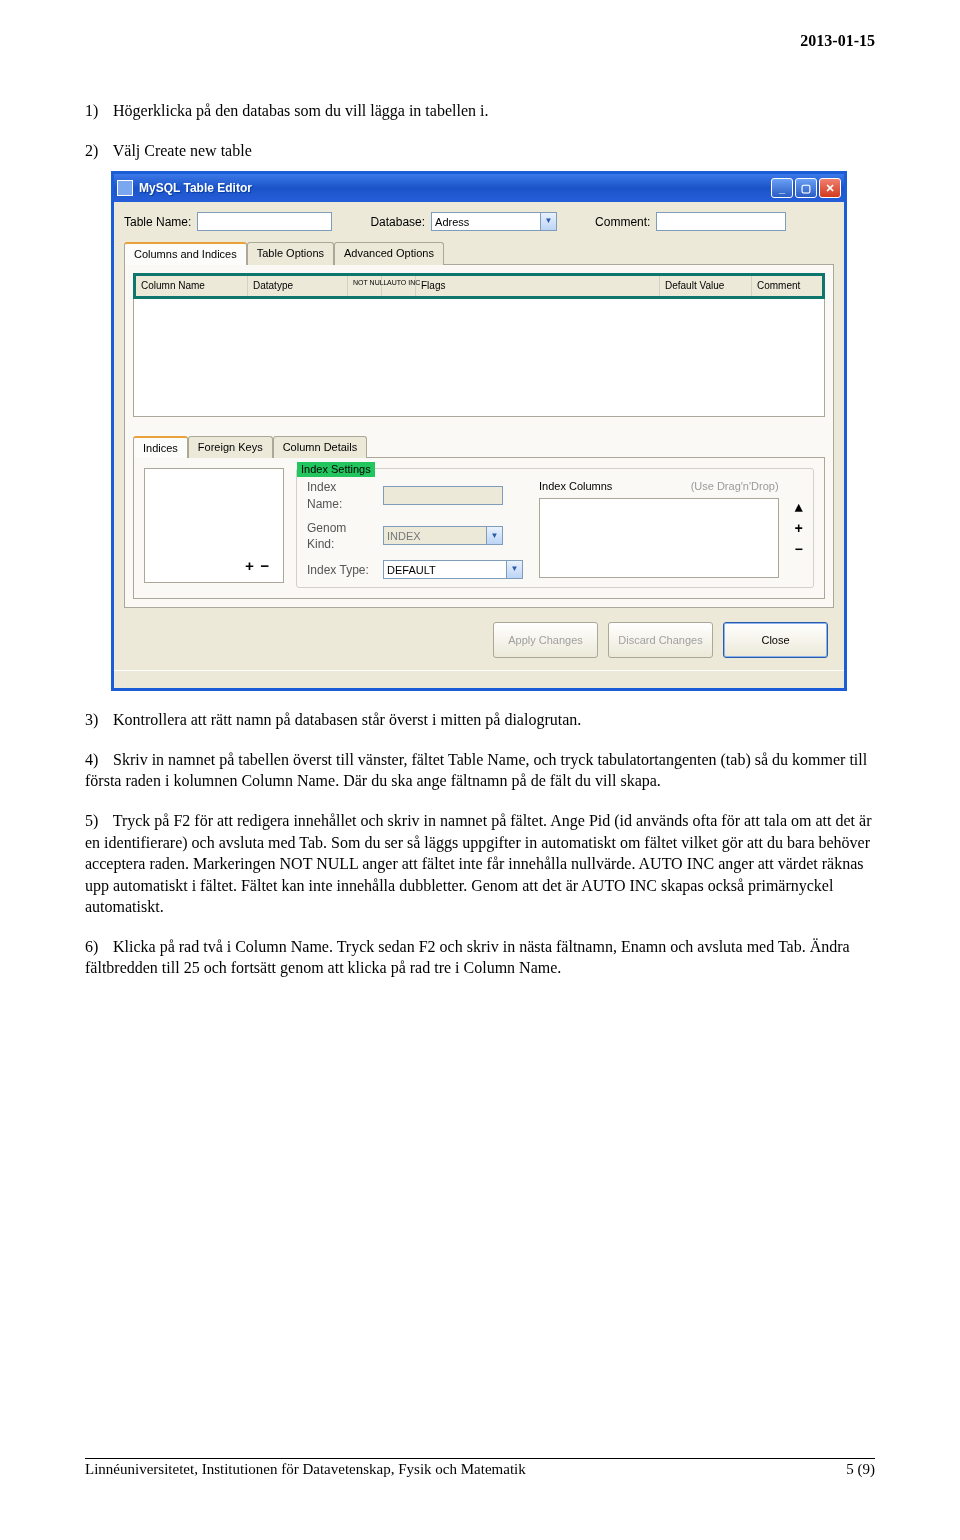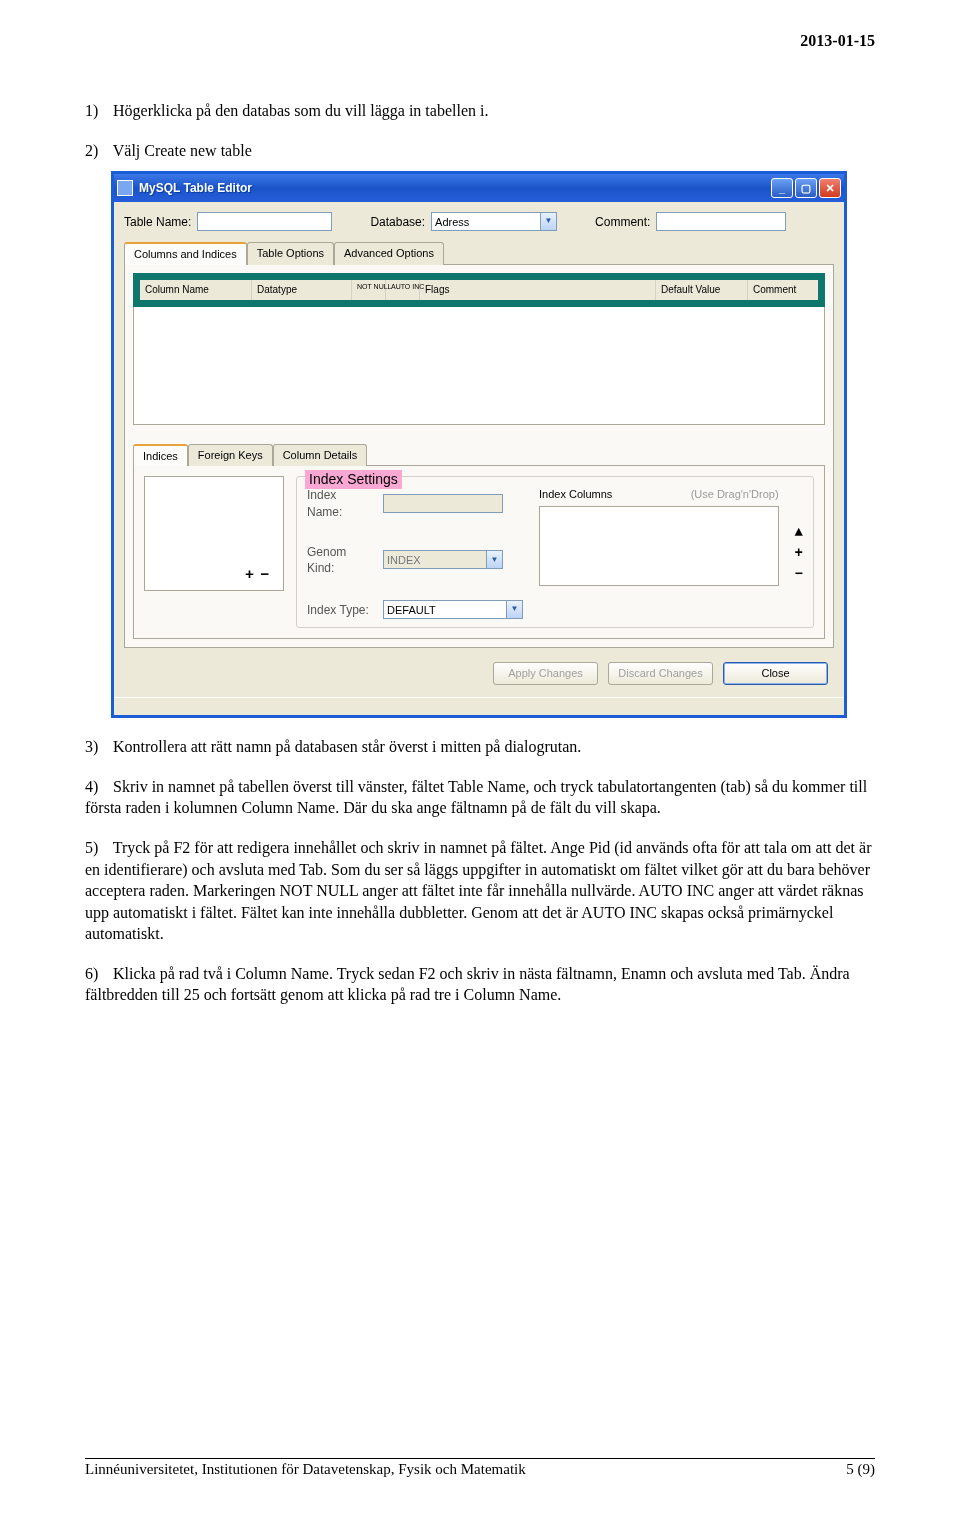--- a/index.html
+++ b/index.html
@@ -33,47 +33,47 @@
 .sel .arrow { width: 16px; height: 19px; border: 1px solid #7f9db9; border-left: none; background: linear-gradient(#e9f1fd,#bcd4f6); display:flex; align-items:center; justify-content:center; font-size:8px; color:#2b5aa8; }
 
 
 .tabs { display:flex; border-bottom: 1px solid #aca899; margin-top: 4px; }
 .tab { padding: 3px 9px; border: 1px solid #aca899; border-bottom: none; background: #ece9d8; margin-right: 0px; border-radius: 3px 3px 0 0; font-size: 11px; position: relative; top: 1px; }
 .tab.active { background: #fcfcfa; border-top: 2px solid #e9a23b; z-index: 2; }
 
 .panel { border: 1px solid #aca899; border-top: none; background: #faf9f5; padding: 8px; }
 
 
-.col-hdrs { display:flex; background: #ece9d8; border: 7px solid #0f766e; }
+.col-hdrs { display:flex; background: #ece9d8; border: 3px solid #0f766e; }
 .col-hdrs .ch { border-right: 1px solid #d4d0c8; padding: 3px 5px; font-size: 10px; white-space: nowrap; }
 .col-grid-body { border: 1px solid #aca899; border-top:none; height: 118px; background: #fff; }
 
 
 .subtabs { display:flex; border-bottom: 1px solid #aca899; margin-top: 18px; }
 .sub-panel { border: 1px solid #aca899; border-top:none; background:#faf9f5; padding: 10px; display:flex; gap: 12px; }
 
 .idx-left { width: 140px; height: 115px; border:1px solid #aca899; background:#fff; position:relative; }
 .plusminus { position:absolute; right: 8px; bottom: 4px; font-size: 15px; font-family: 'Courier New', monospace; font-weight: bold; letter-spacing: 6px; }
 
 .idx-settings { flex:1; }
 .grp { border: 1px solid #d4d0c8; border-radius: 3px; padding: 10px 10px 8px 10px; position:relative; display:flex; gap:16px; }
-.grp-title { position:absolute; top:-7px; left:8px; background:#f9a8d4; padding: 0 4px; font-size:14px; }
-.idx-form { display:flex; flex-direction:column; gap:24px;justify-content:flex-end; }
+.grp-title { position:absolute; top:-7px; left:0; background:#22c55e; padding: 0 4px; font-size:11px; }
+.idx-form { display:flex; flex-direction:column; gap:8px;justify-content:flex-end; }
 .idx-form .r { display:flex; align-items:center; gap:8px; }
 .idx-form .r .lbl { width: 68px; color:#555; }
 
 .idx-cols { display:flex; flex-direction:column; gap:4px; flex:1; }
 .idx-cols-hdr { display:flex; justify-content:space-between; font-size:11px; }
 .idx-cols-hdr .hint { color: #9a9a9a; }
 .idx-cols-body { border:1px solid #aca899; height: 80px; background:#fff; }
 .idx-side { display:flex; flex-direction:column; justify-content:center; gap:2px; font-size:14px; font-family:'Courier New',monospace; font-weight:bold; }
 
 
 .btn-row { display:flex; justify-content:flex-end; gap:10px; padding: 14px 6px 10px 0; }
-.dlg-btn { width: 105px; height: 23px; border:1px solid #aca899; background: linear-gradient(#fff,#ece9d8); border-radius: 3px; font-size:11px; display:flex; align-items:center; justify-content:center; }
+.dlg-btn { width: 105px; height: 36px; border:1px solid #aca899; background: linear-gradient(#fff,#ece9d8); border-radius: 3px; font-size:11px; display:flex; align-items:center; justify-content:center; }
 .dlg-btn.disabled { color: #a0a0a0; }
 .dlg-btn.strong { border:1px solid #2b5aa8; box-shadow: inset 0 0 0 1px #8ab3f0; }
 
 .statusbar { height: 18px; background:#ece9d8; border-top:1px solid #fff; }
 
 
 .page-footer { position:absolute; left:85px; right:85px; bottom: 62px; border-top: 1px solid #000; padding-top: 2px; display:flex; justify-content:space-between; font-size: 15px; }
 </style>
 </head>
 <body>

